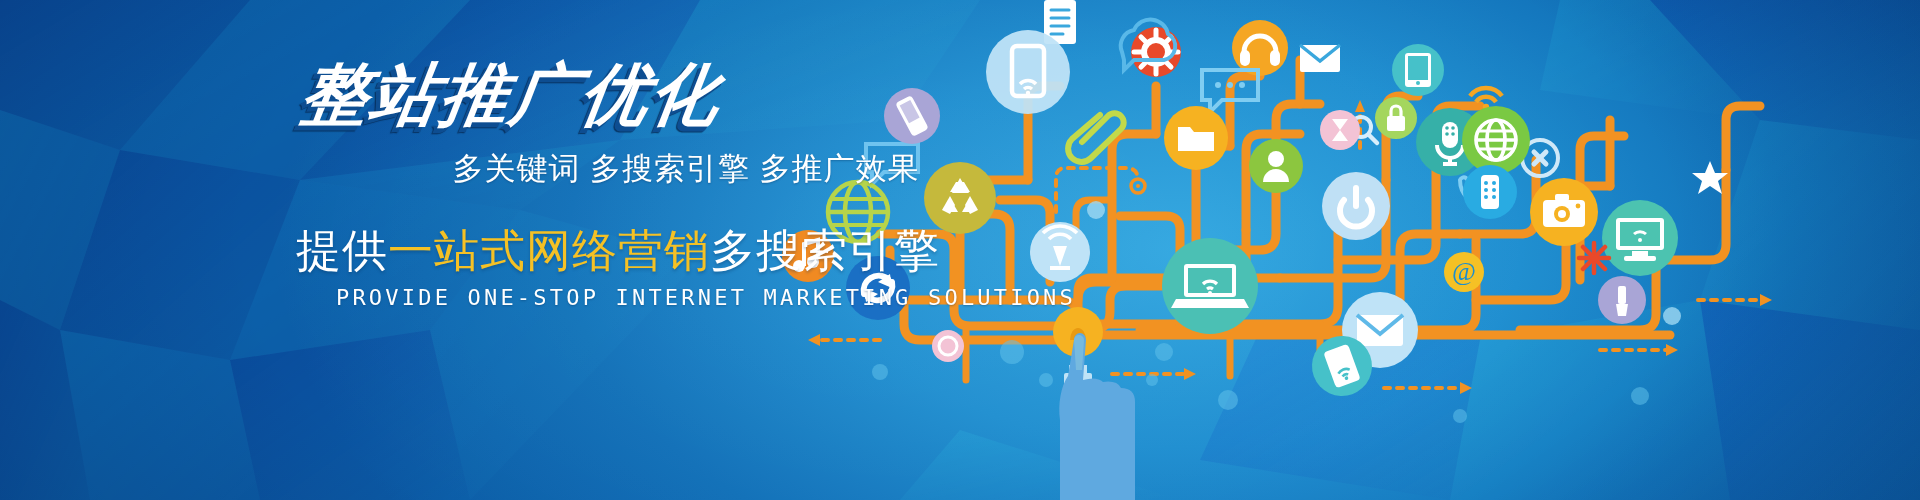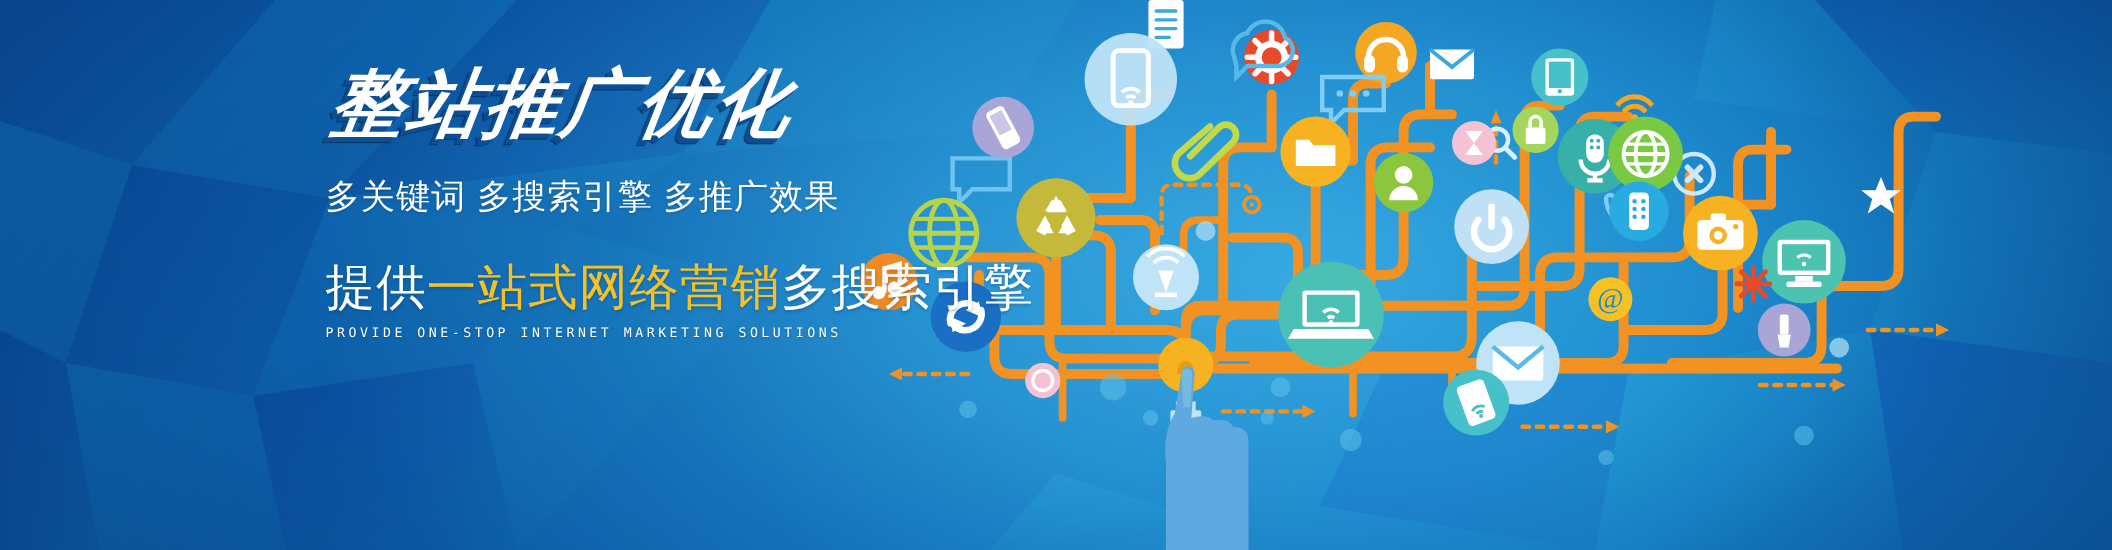--- a/index.html
+++ b/index.html
@@ -19,28 +19,28 @@
 
   
   .copy{position:absolute;left:296px;top:60px;width:780px;}
   .headline{
     font-size:68px;line-height:1;font-weight:bold;font-style:italic;color:#ffffff;
     letter-spacing:2px;white-space:nowrap;
     text-shadow:-4px 5px 0 #0d4d91, -5px 6px 1px rgba(6,44,86,.85);
     transform:skewX(-8deg);transform-origin:left bottom;
   }
   .headline-wrap{height:84px;}
-  .sub1{margin-top:16px;font-size:31px;line-height:1.2;color:#ffffff;letter-spacing:1px;white-space:nowrap;
-        text-shadow:0 1px 2px rgba(5,45,90,.35);}
+  .sub1{margin-top:6px;font-size:31px;line-height:1.2;color:#ffffff;letter-spacing:1px;white-space:nowrap;
+        text-shadow:0 1px 2px rgba(5,45,90,.35);text-align:center;}
   .sub2{margin-top:38px;font-size:45px;line-height:1.15;color:#ffffff;letter-spacing:1px;white-space:nowrap;
         text-shadow:0 2px 3px rgba(5,45,90,.30);}
   .sub2 .hl{color:#f5c125;text-align:right;}
-  .sub3{margin-top:8px;font-size:12px;letter-spacing:3.2px;color:#ffffff;white-space:nowrap;
+  .sub3{margin-top:8px;font-size:22px;letter-spacing:3.2px;color:#ffffff;white-space:nowrap;
         font-family:"DejaVu Sans Mono","Liberation Mono",monospace;
-        text-shadow:0 1px 2px rgba(5,45,90,.35);}
+        text-shadow:0 1px 2px rgba(5,45,90,.35);text-align:right;}
 
   
   .art{position:absolute;left:760px;top:0;width:1160px;height:500px;}
 </style>
 </head>
 <body>
 
 <div id="banner">
 
   <svg class="facets" width="1920" height="500" viewBox="0 0 1920 500" preserveAspectRatio="none">

